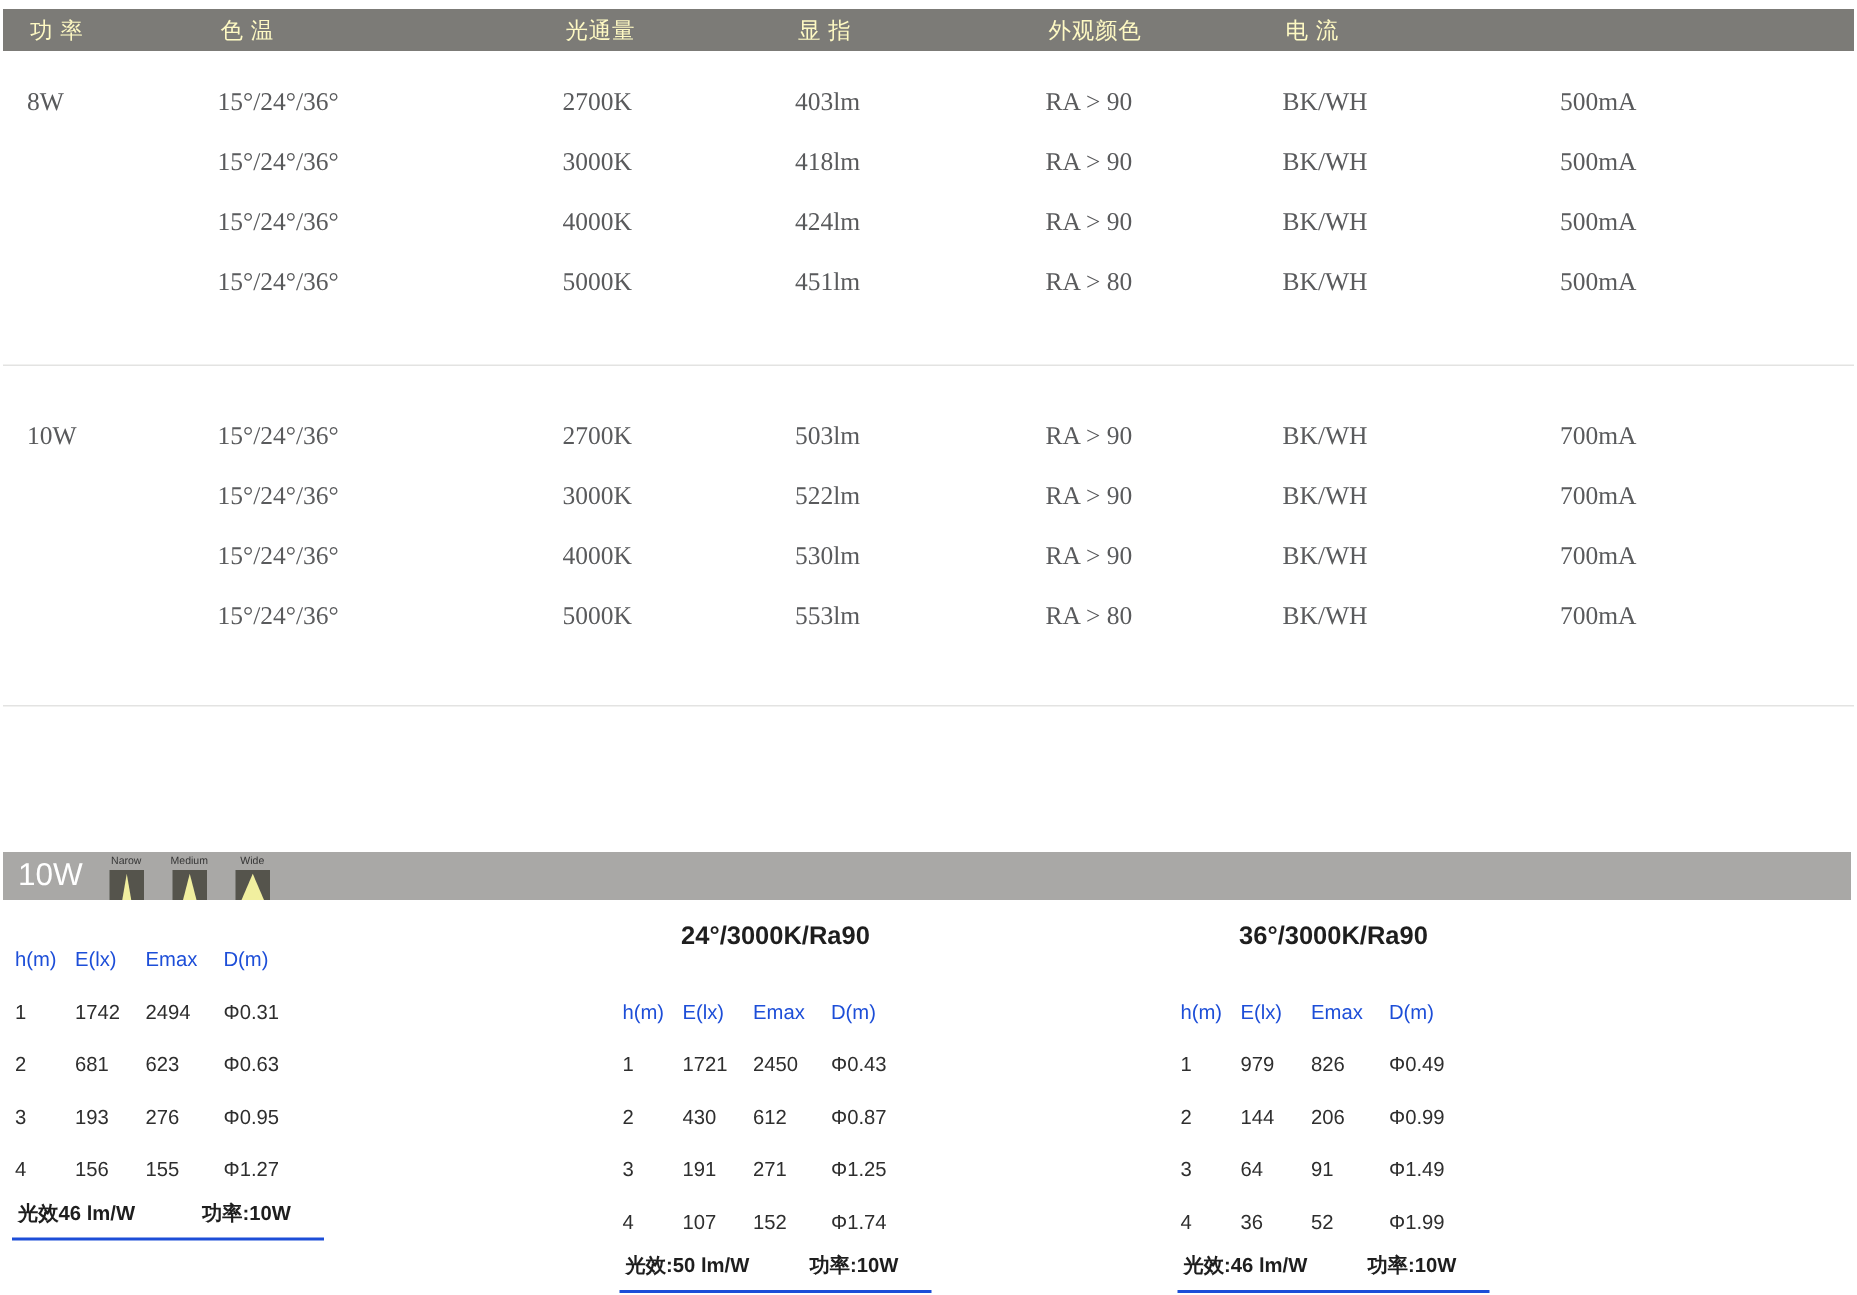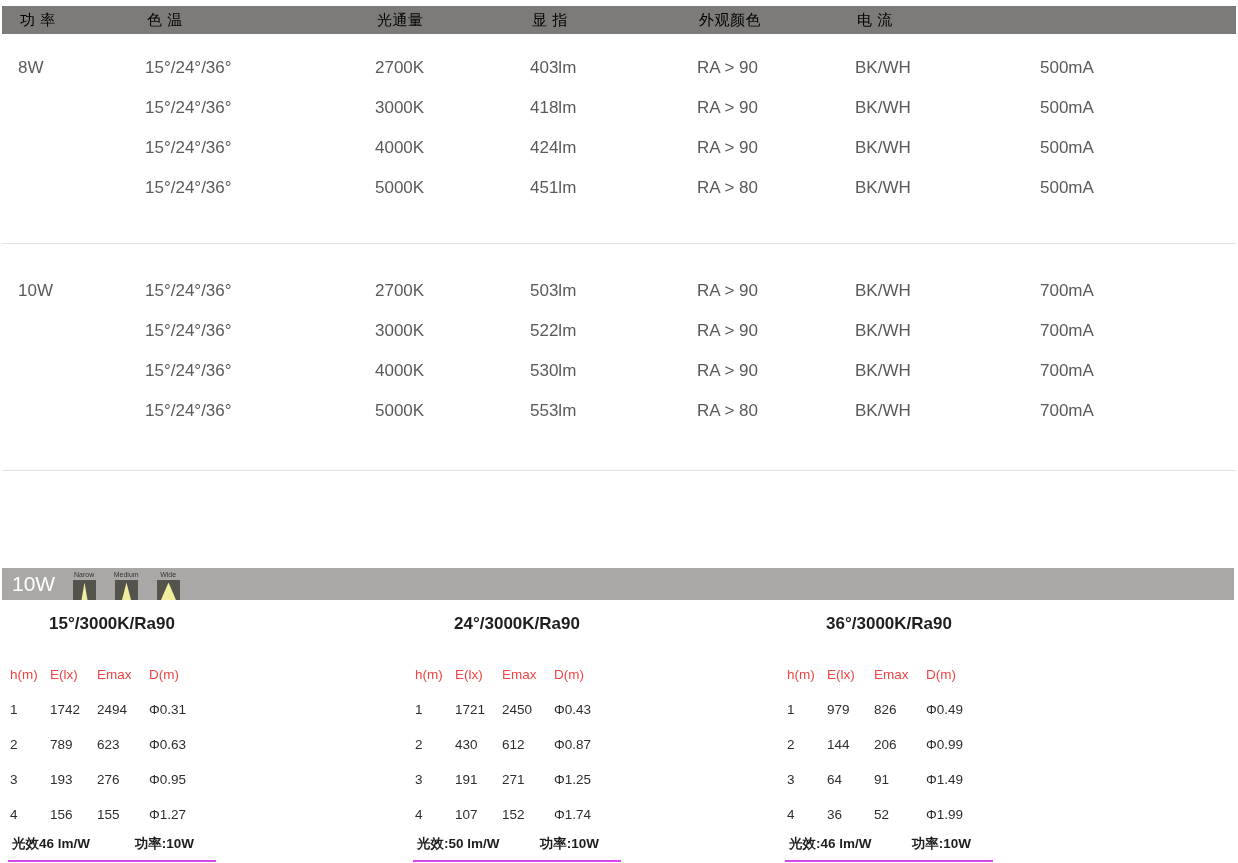--- a/index.html
+++ b/index.html
@@ -2,22 +2,22 @@
 <html><head>
 <meta charset="utf-8">
 <style>
   html,body{margin:0;padding:0;background:#fff;}
   #page{position:relative;width:1238px;height:863px;background:#fff;overflow:hidden;
         font-family:"Liberation Sans",sans-serif;}
 
   
   .spec-header{position:absolute;top:6px;left:2px;right:2px;height:28px;background:#7c7b77;
         display:grid;grid-template-columns:127px 230px 155px 167px 158px 185px auto;
-        align-items:center;padding-left:18px;color:#000000;font-size:15px;letter-spacing:.5px;}
-  .spec-rows{position:absolute;left:0;right:0;}
+        align-items:center;padding-left:18px;color:#fef9c3;font-size:15px;letter-spacing:.5px;}
+  .spec-rows{position:absolute;left:0;right:0;font-family:Liberation Serif, serif;}
   .g1{top:48px;}
   .g2{top:271px;}
   .spec-row{display:grid;grid-template-columns:127px 230px 155px 167px 158px 185px auto;
         padding-left:18px;height:40px;align-items:center;font-size:17px;color:#595a5c;}
   .divider{position:absolute;left:2px;right:2px;border-top:1px solid #e3e3e2;height:0;}
   .d1{top:243px;}
   .d2{top:470px;}
 
   
   .photo{position:absolute;top:568px;left:2px;right:4px;height:295px;}
@@ -27,24 +27,24 @@
   .beam{display:flex;flex-direction:column;align-items:center;width:26px;}
   .beam-label{font-size:7px;line-height:8px;color:#353535;white-space:nowrap;}
   .beam-box{width:23px;height:20px;background:#55544c;margin-top:1px;display:block;}
 
   .pt{position:absolute;top:32px;width:208px;}
   .pt1{left:6px;} .pt2{left:411px;} .pt3{left:783px;}
   .pt-title{margin-top:13px;font-size:17px;font-weight:bold;color:#1e1e1e;
         text-align:center;line-height:22px;}
   .pt-grid{margin-top:22px;display:grid;grid-template-columns:40px 47px 52px 66px;
         grid-auto-rows:35px;align-items:center;font-size:13.5px;color:#2e2e2e;padding-left:2px;}
-  .pt-grid .h{color:#ef4444;}
+  .pt-grid .h{color:#1d4ed8;}
   .pt-footer{margin-top:3px;display:flex;justify-content:space-between;
         padding:0 22px 7px 4px;font-size:13.5px;font-weight:bold;color:#1e1e1e;
-        border-bottom:2px solid #d946ef;}
+        border-bottom:2px solid #1d4ed8;}
 </style>
 </head>
 <body>
 
 <div id="page">
 
   <div class="spec-header">
     <div>功 率</div>
     <div>色 温</div>
     <div>光通量</div>
@@ -161,32 +161,31 @@
           <span class="beam-box">
             <svg width="23" height="20" viewBox="0 0 23 20">
                 <polygon points="11.5,2.5 4,20 19,20" fill="#f1ef9f"></polygon>
               </svg>
           </span>
         </div>
       </div>
     </div>
 
     <div class="pt pt1">
-      <div class="pt-title">15°/3000K/Ra90</div>
       <div class="pt-grid">
         <span class="h">h(m)</span>
         <span class="h">E(lx)</span>
         <span class="h">Emax</span>
         <span class="h">D(m)</span>
         <span>1</span>
         <span>1742</span>
         <span>2494</span>
         <span>Φ0.31</span>
         <span>2</span>
-        <span>789</span>
+        <span>681</span>
         <span>623</span>
         <span>Φ0.63</span>
         <span>3</span>
         <span>193</span>
         <span>276</span>
         <span>Φ0.95</span>
         <span>4</span>
         <span>156</span>
         <span>155</span>
         <span>Φ1.27</span>

